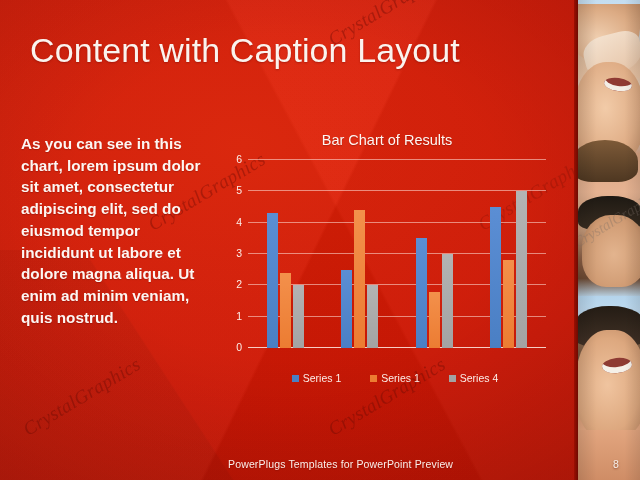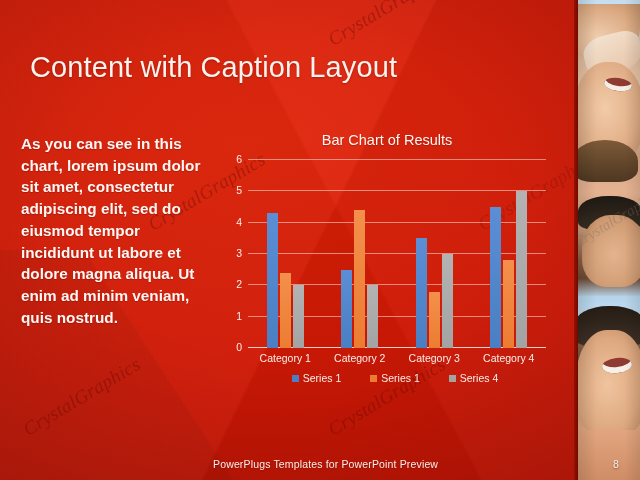--- a/index.html
+++ b/index.html
@@ -67,26 +67,25 @@
   .wm.w4 { left: 330px; top: 420px; font-size: 19px; }
   .wm.w5 { left: 480px; top: 215px; font-size: 19px; color: rgba(120,18,6,0.30); }
 
   
   .slide-title {
     position: absolute;
     left: 30px;
     top: 30px;
     width: 520px;
     color: #fbf3ee;
-    font-size: 29px;
+    font-size: 34px;
     font-weight: 400;
     line-height: 1.2;
     letter-spacing: 0.1px;
     text-shadow: 0 1px 2px rgba(90,0,0,0.35);
-    margin-top: 20px;
   }
 
   
   .caption {
     position: absolute;
     left: 21px;
     top: 133px;
     width: 192px;
     color: #fdf6f2;
     font-size: 15.3px;
@@ -197,21 +196,21 @@
     padding-left: 16px;
   }
   .swatch { width: 7px; height: 7px; display: inline-block; }
   .swatch.s0 { background: #4a7fc4; }
   .swatch.s1 { background: #ec7c32; }
   .swatch.s2 { background: #a3a3a3; }
 
   
   .footer-text {
     position: absolute;
-    left: 213px;
+    left: 228px;
     top: 458px;
     color: #fceee9;
     font-size: 10.5px;
     letter-spacing: 0.15px;
     text-shadow: 0 1px 1px rgba(90,0,0,0.3);
   }
   .page-number {
     position: absolute;
     left: 613px;
     top: 458px;
@@ -395,26 +394,20 @@
             <div class="bar s1" title="Series 2 Category 3: 1.8" style="height: 56.4px;"></div>
             <div class="bar s2" title="Series 3 Category 3: 3" style="height: 94px;"></div>
           </div>
           <div class="group">
             <div class="bar s0" title="Series 1 Category 4: 4.5" style="height: 141px;"></div>
             <div class="bar s1" title="Series 2 Category 4: 2.8" style="height: 87.7333px;"></div>
             <div class="bar s2" title="Series 3 Category 4: 5" style="height: 156.667px;"></div>
           </div>
         </div>
     </div>
-    <div class="xlabels" id="xlabels">
-        <div class="xlabel">Category 1</div>
-        <div class="xlabel">Category 2</div>
-        <div class="xlabel">Category 3</div>
-        <div class="xlabel">Category 4</div>
-      </div>
     <div class="legend" id="legend">
         <div class="legend-item">
           <span class="swatch s0"></span>
           <span>Series 1</span>
         </div>
         <div class="legend-item">
           <span class="swatch s1"></span>
           <span>Series 1</span>
         </div>
         <div class="legend-item">

